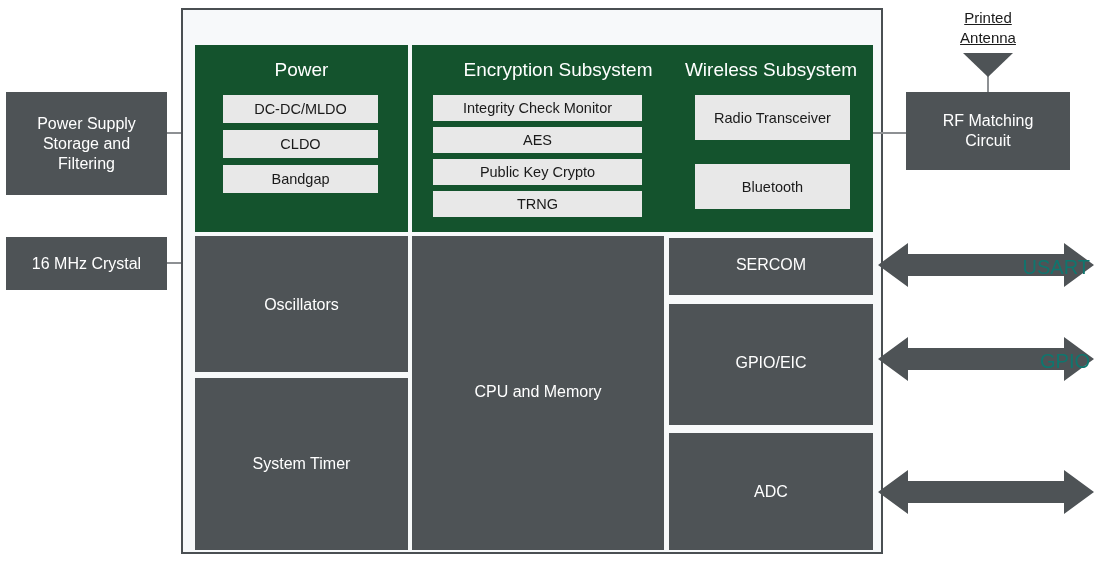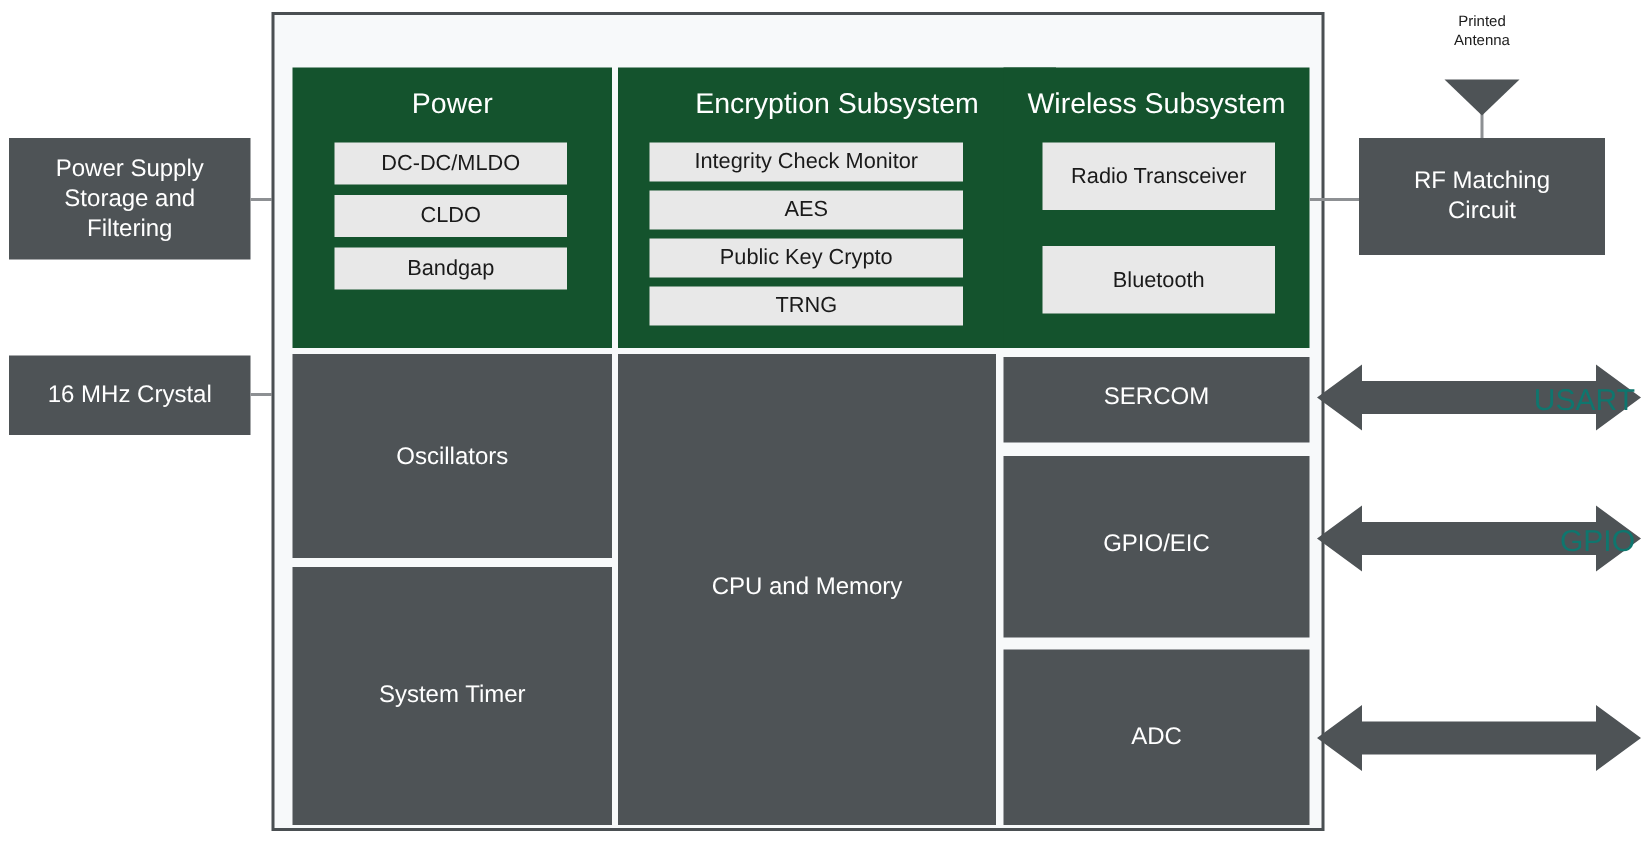--- a/index.html
+++ b/index.html
@@ -84,22 +84,23 @@
     font-size: 16px;
   }
   .connector {
     position: absolute;
     background: #8d9093;
   }
   .ant-label {
     position: absolute;
     text-align: center;
     color: #1a1a1a;
-    font-size: 10px;
+    font-size: 15px;
     line-height: 1.3;
+    text-decoration: underline;
   }
   .arrow-label {
     position: absolute;
     left: 0;
     right: 0;
     text-align: right;
     color: #0f766e;
     font-size: 20px;
   }
   svg.ovl {
@@ -109,21 +110,21 @@
     height: 570px;
     overflow: visible;
     pointer-events: none;
   }
 </style>
 </head>
 <body>
 
 <div id="diagram">
 
-  <div class="box ext-box" style="left:6px; top:92px; width:161px; height:81px;">
+  <div class="box ext-box" style="left:6px; top:92px; width:161px; height:103px;">
     <span>
       <span>Power Supply</span><br>
       <span>Storage and</span><br>
       <span>Filtering</span>
     </span>
   </div>
 
   <div class="box ext-box" style="left:6px; top:237px; width:161px; height:53px;">
     <span>16 MHz Crystal</span>
   </div>

